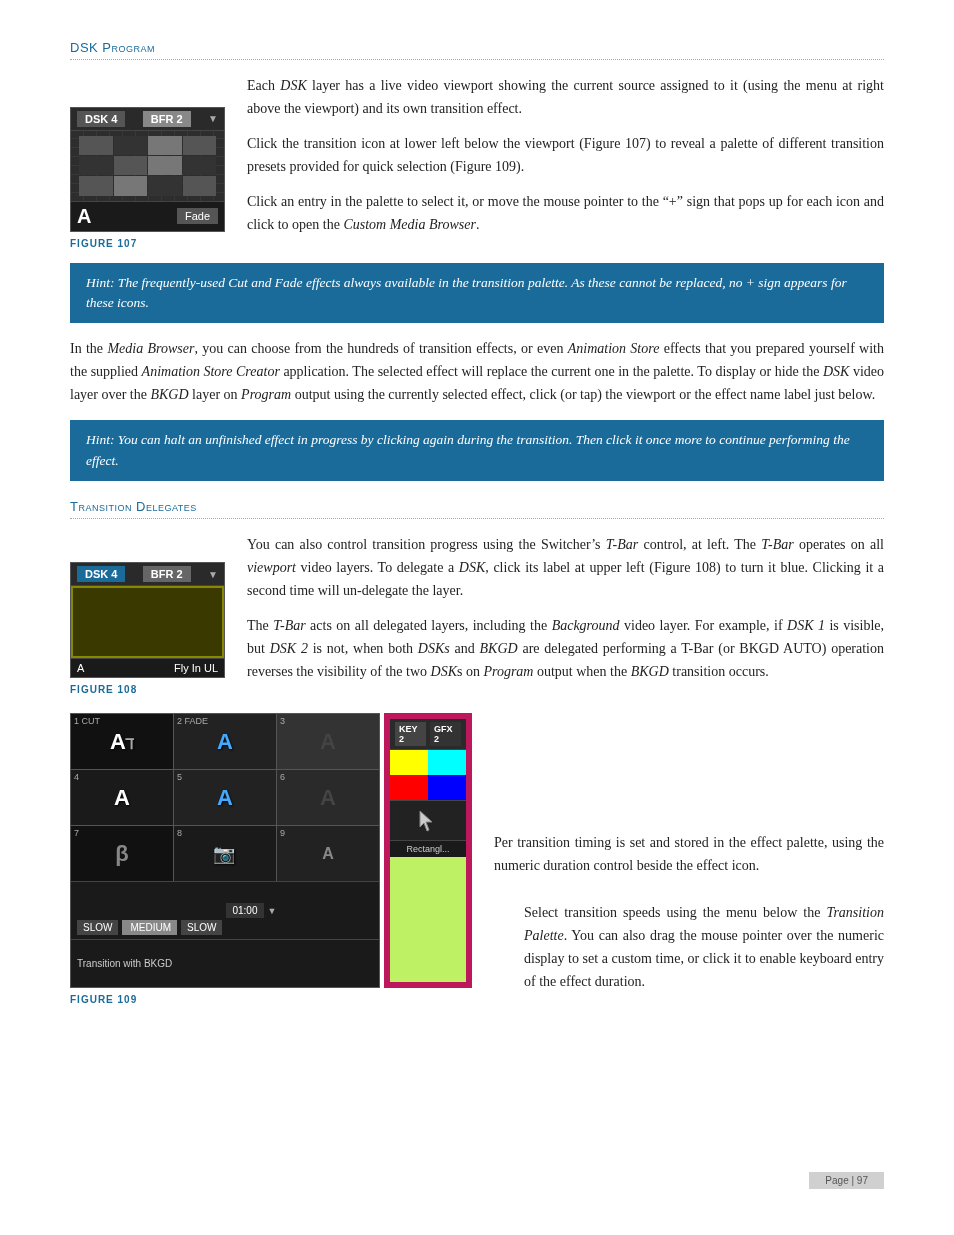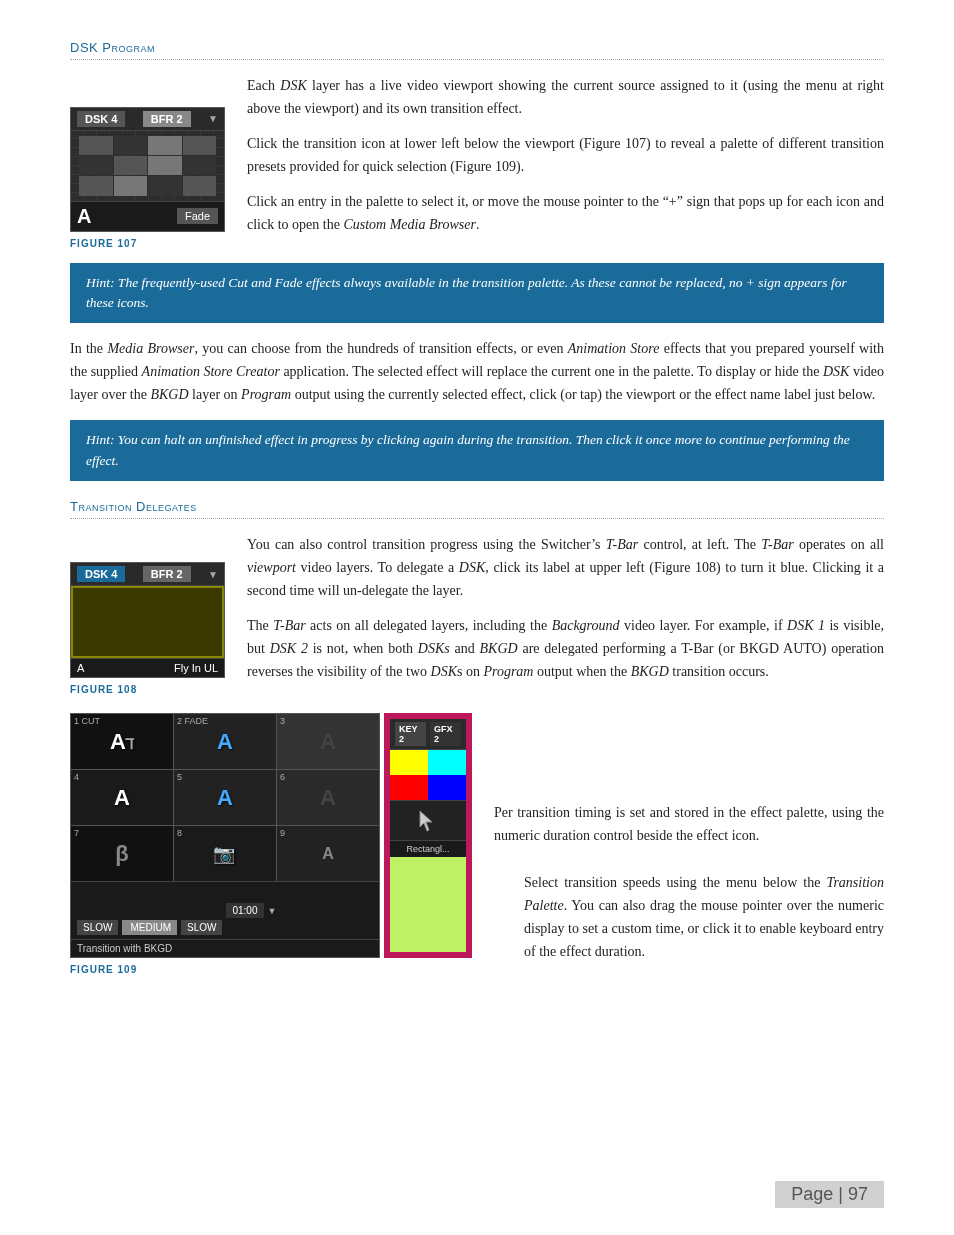--- a/index.html
+++ b/index.html
@@ -314,24 +314,24 @@
       background: #1a1a1a;
       padding: 3px 5px;
       font-size: 9px;
       color: #ccc;
       border-top: 1px solid #444;
       text-align: center;
     }
     
     .page-number {
       position: absolute;
-      bottom: 27px;
+      bottom: 46px;
       right: 70px;
       font-family: Arial, sans-serif;
-      font-size: 18px;
+      font-size: 10px;
       color: #555;
       background: #d0d0d0;
       padding: 3px 16px;
     }
     .section-gap { margin-bottom: 18px; }
     
     .viewport-content {
       position: absolute;
       top: 5px; left: 8px;
       right: 8px; bottom: 5px;
@@ -482,21 +482,21 @@
                 <span class="ab-text-dark" style="font-size:16px;color:#888;">A</span>
               </div>
             </div>
             <div class="palette-footer">
               <span class="speed-btn">SLOW</span>
               <span class="speed-btn active">MEDIUM</span>
               <span class="speed-btn">SLOW</span>
               <span class="duration">01:00</span>
               <span style="color:#aaa;font-size:9px;">▼</span>
             </div>
-            <div style="background:#1a1a1a;padding:3px 6px;border-top:1px solid #444;">
+            <div style="background:#1a1a1a;padding:18px 6px;border-top:1px solid #444;">
               <span style="font-family:Arial;font-size:10px;color:#ccc;">Transition with BKGD</span>
             </div>
           </div>
 
           <div class="side-panel">
             <div class="side-panel-header">
               <span class="stab" style="background:#444;color:#fff;font-family:Arial;font-size:9px;padding:2px 4px;">KEY 2</span>
               <span class="stab" style="background:#333;color:#fff;font-family:Arial;font-size:9px;padding:2px 4px;">GFX 2</span>
             </div>
             <div class="side-panel-colors">

